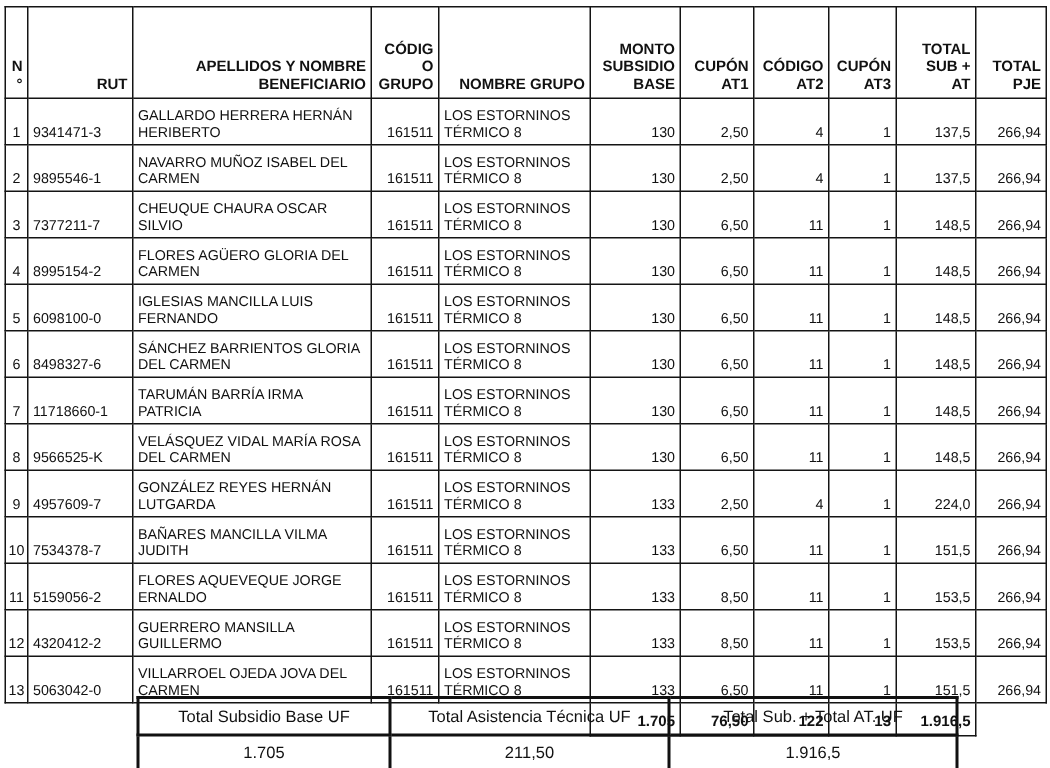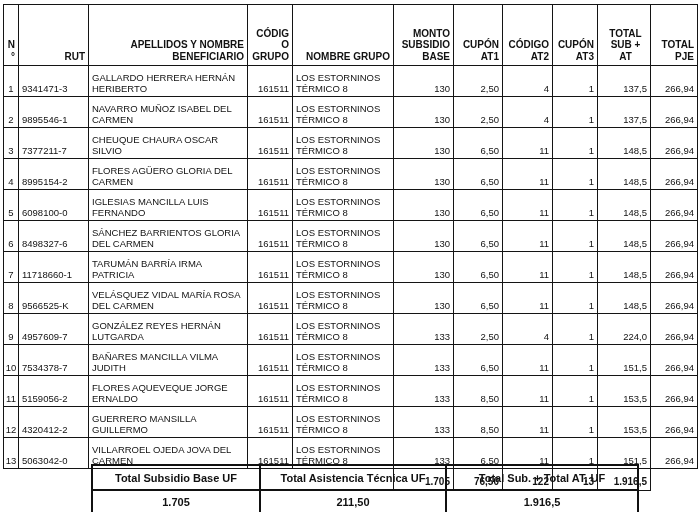--- a/index.html
+++ b/index.html
@@ -23,37 +23,37 @@
     overflow:hidden;
     word-wrap:break-word;
   }
   .main th{
     font-weight:bold;
     text-align:right;
     vertical-align:bottom;
     height:57px;
     font-size:10px;
   }
-  .main th.center{text-align:center;padding-left:6px;}
+  .main th.center{text-align:right;padding-left:6px;}
   .main td{vertical-align:bottom;height:27px;}
   .main td.c-n{text-align:center;padding-left:1px;padding-right:1px;}
   .main td.num{text-align:right;}
   .main tr.totals td{
     font-weight:bold;
     height:18px;
     font-size:10px;
   }
   .main td.nb{border:none;}
 
   
   .summary{position:absolute;left:91px;top:464px;width:546px;}
   .summary th,.summary td{
     border:2px solid #111111;
     font-size:11px;
-    font-weight:bold;
+    font-weight:normal;
     text-align:center;
     vertical-align:middle;
     padding:1px 2px;
     overflow:hidden;
   }
   .summary th{height:21px;}
   .summary td{height:19px;}
 </style>
 </head>
 <body>

